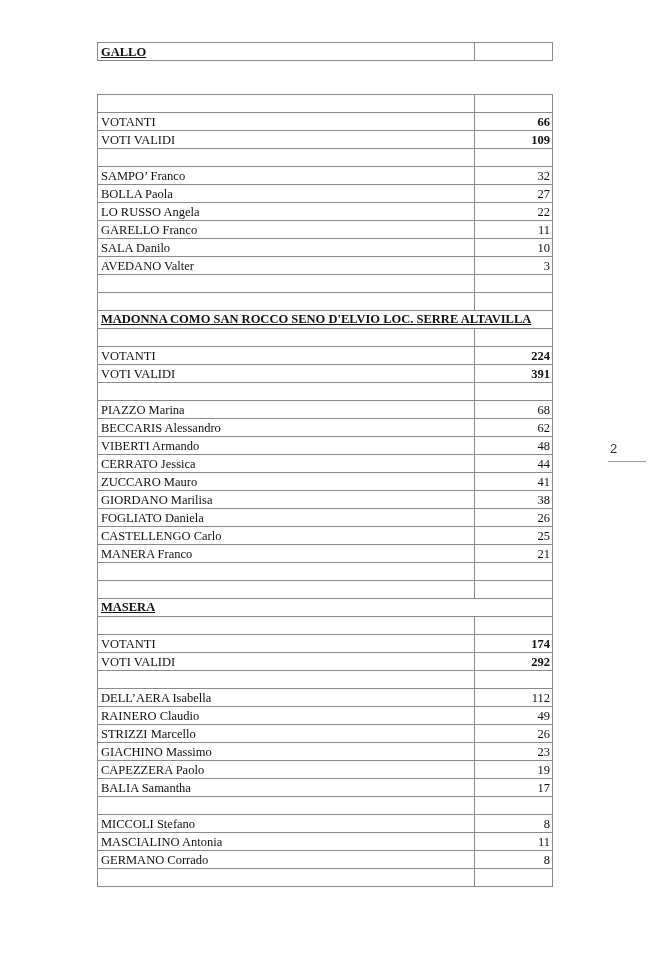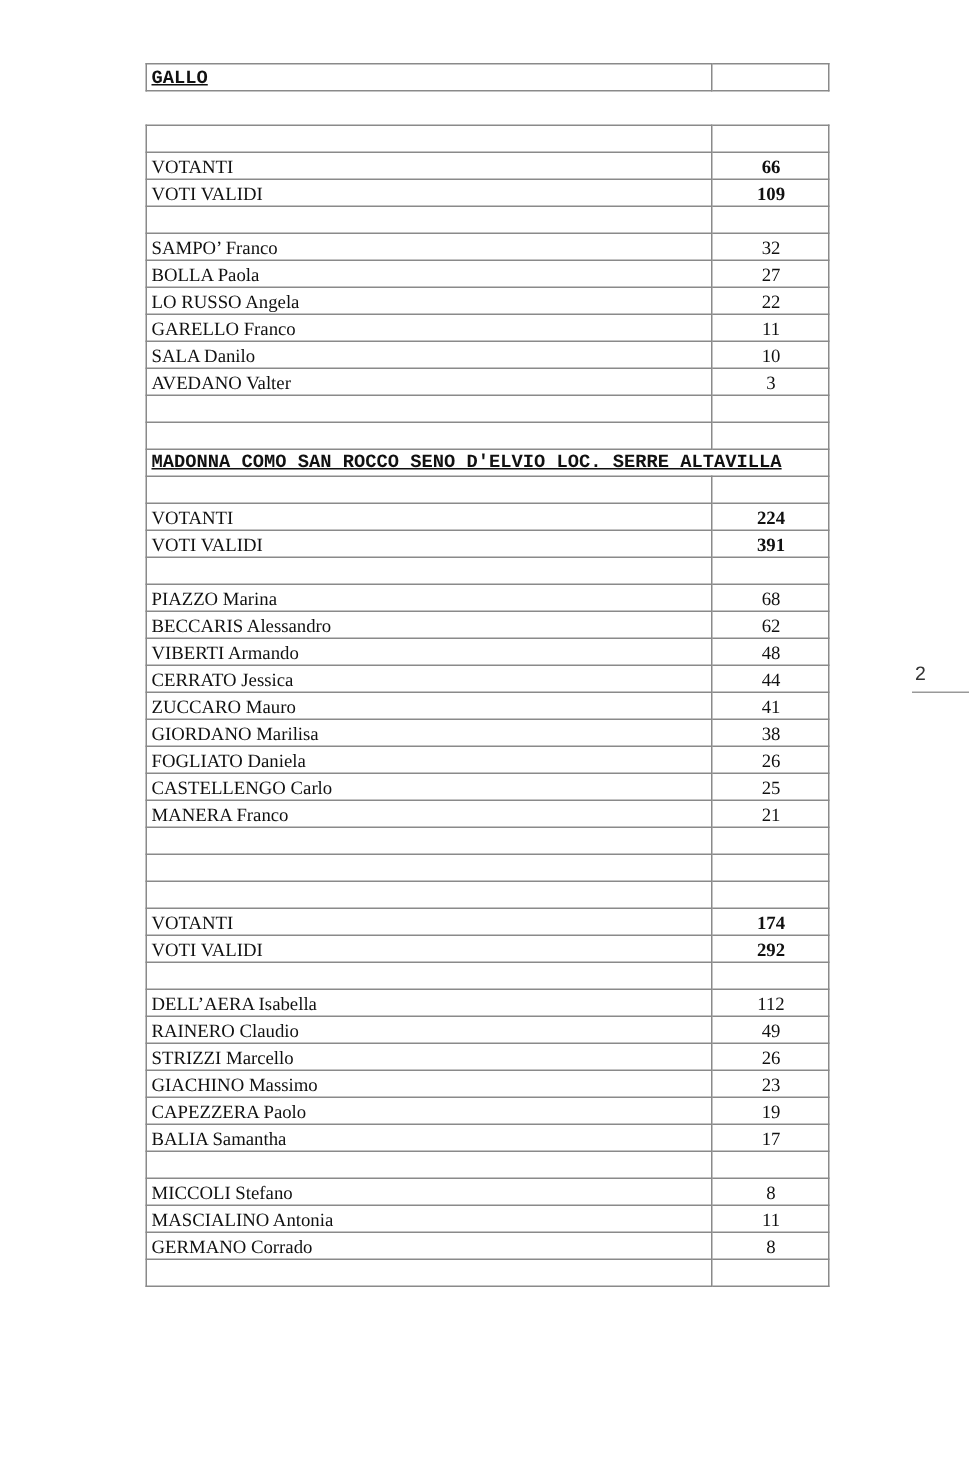--- a/index.html
+++ b/index.html
@@ -1,26 +1,26 @@
 <!DOCTYPE html>
 <html><head>
 <meta charset="utf-8">
 <style>
   html, body { margin:0; padding:0; background:#ffffff; }
   body { width:650px; height:972px; position:relative; overflow:hidden;
          font-family:"Liberation Serif", serif; color:#111; font-size:12.5px; }
   .tbl { position:absolute; left:97px; width:456px; border-collapse:collapse; table-layout:fixed; }
   .tbl td { border:1px solid #8a8a8a; padding:0 3px; height:17px; line-height:16px; vertical-align:bottom; white-space:nowrap; overflow:hidden; }
-  .tbl td.num { text-align:center; width:72px; padding-right:2px;margin-left:24px; }
+  .tbl td.num { text-align:right; width:72px; padding-right:2px;margin-left:24px; }
   .tbl td.name { width:auto; }
-  .hdr { font-weight:bold; text-decoration:underline;font-family:Liberation Mono, monospace; }
+  .hdr { font-weight:bold; text-decoration:underline; }
   .bold { font-weight:bold; }
   .wrap { white-space:normal !important; line-height:17px !important; }
   #t1 { top:42px; }
-  #t2 { top:83px; }
+  #t2 { top:94px; }
   .pagenum { position:absolute; left:610px; top:441px; font-family:"Liberation Sans", sans-serif; font-size:13px; color:#333; }
   .pageline { position:absolute; left:608px; top:461px; width:38px; border-top:1px solid #999; }
 </style>
 </head>
 <body>
 
 <table class="tbl" id="t1">
   <tbody>
       <tr>
     <td class="name hdr">GALLO</td>
@@ -136,20 +136,23 @@
       </tr>
       <tr>
         <td class="name"></td>
         <td class="num"></td>
       </tr>
       <tr>
         <td class="name"></td>
         <td class="num"></td>
       </tr>
       <tr>
+        <td class="name hdr wrap" colspan="2">MASERA</td>
+      </tr>
+      <tr>
         <td class="name"></td>
         <td class="num"></td>
       </tr>
       <tr>
         <td class="name">VOTANTI</td>
         <td class="num bold">174</td>
       </tr>
       <tr>
         <td class="name">VOTI VALIDI</td>
         <td class="num bold">292</td>

